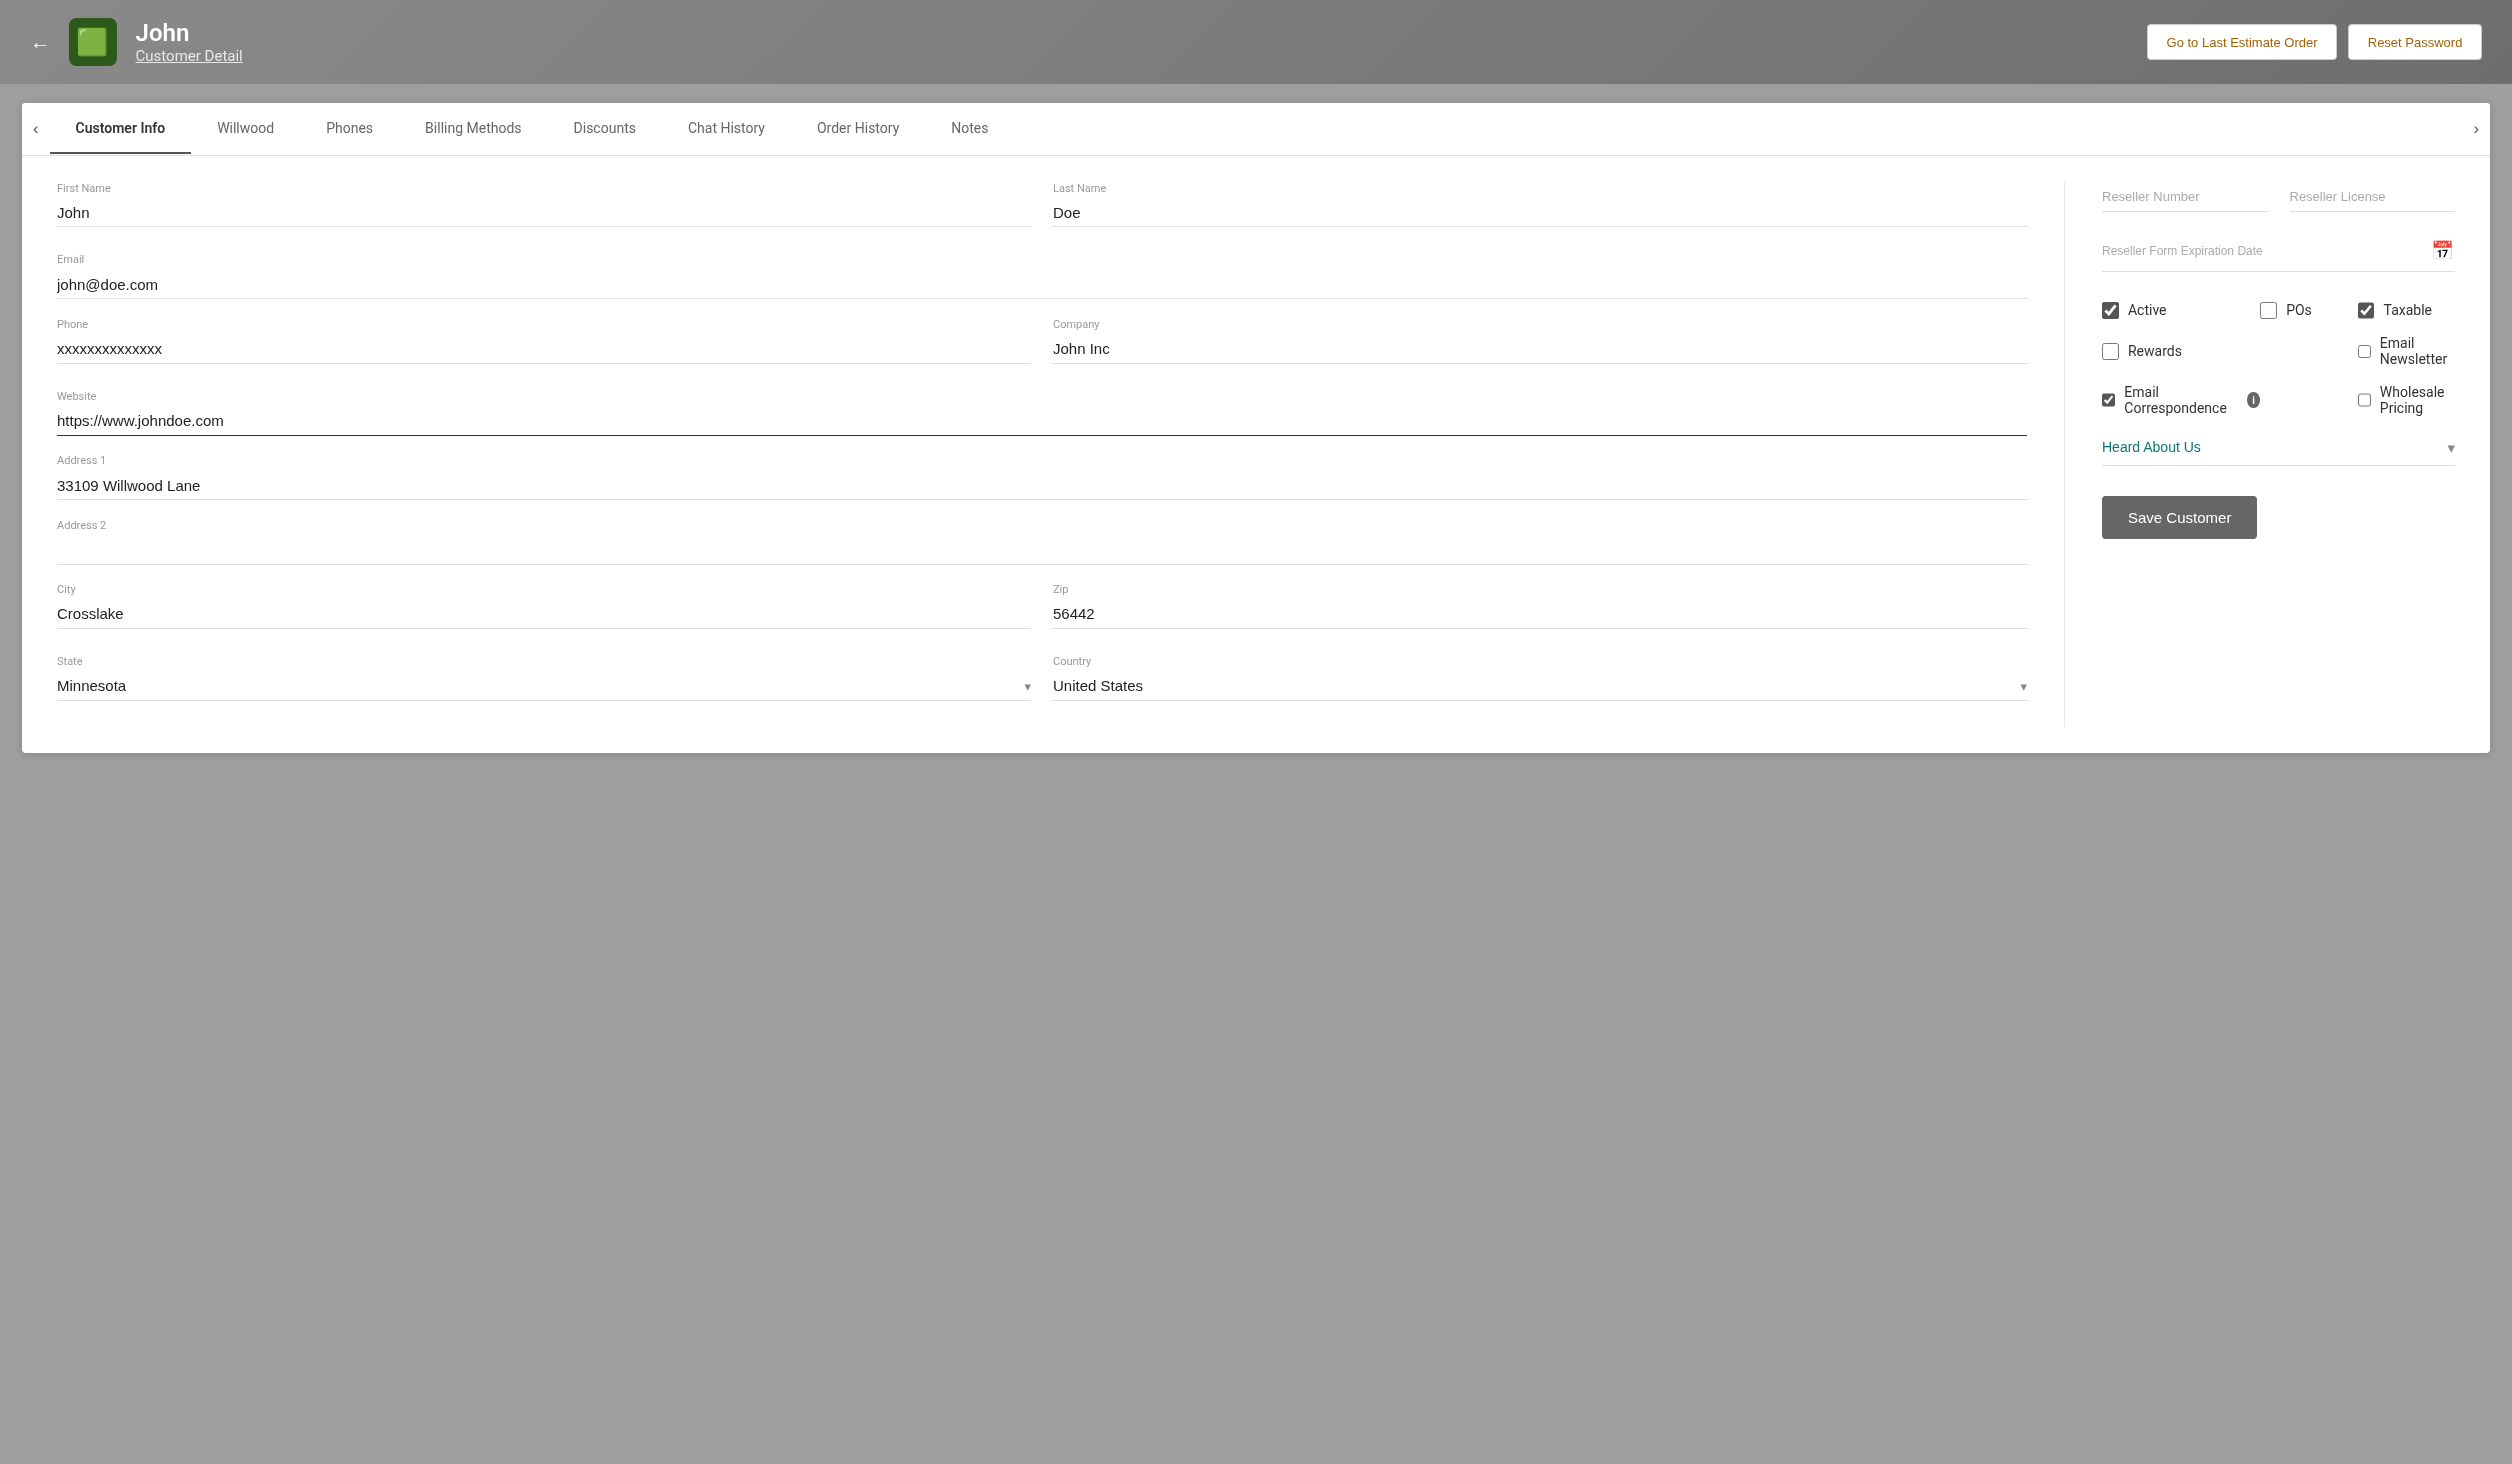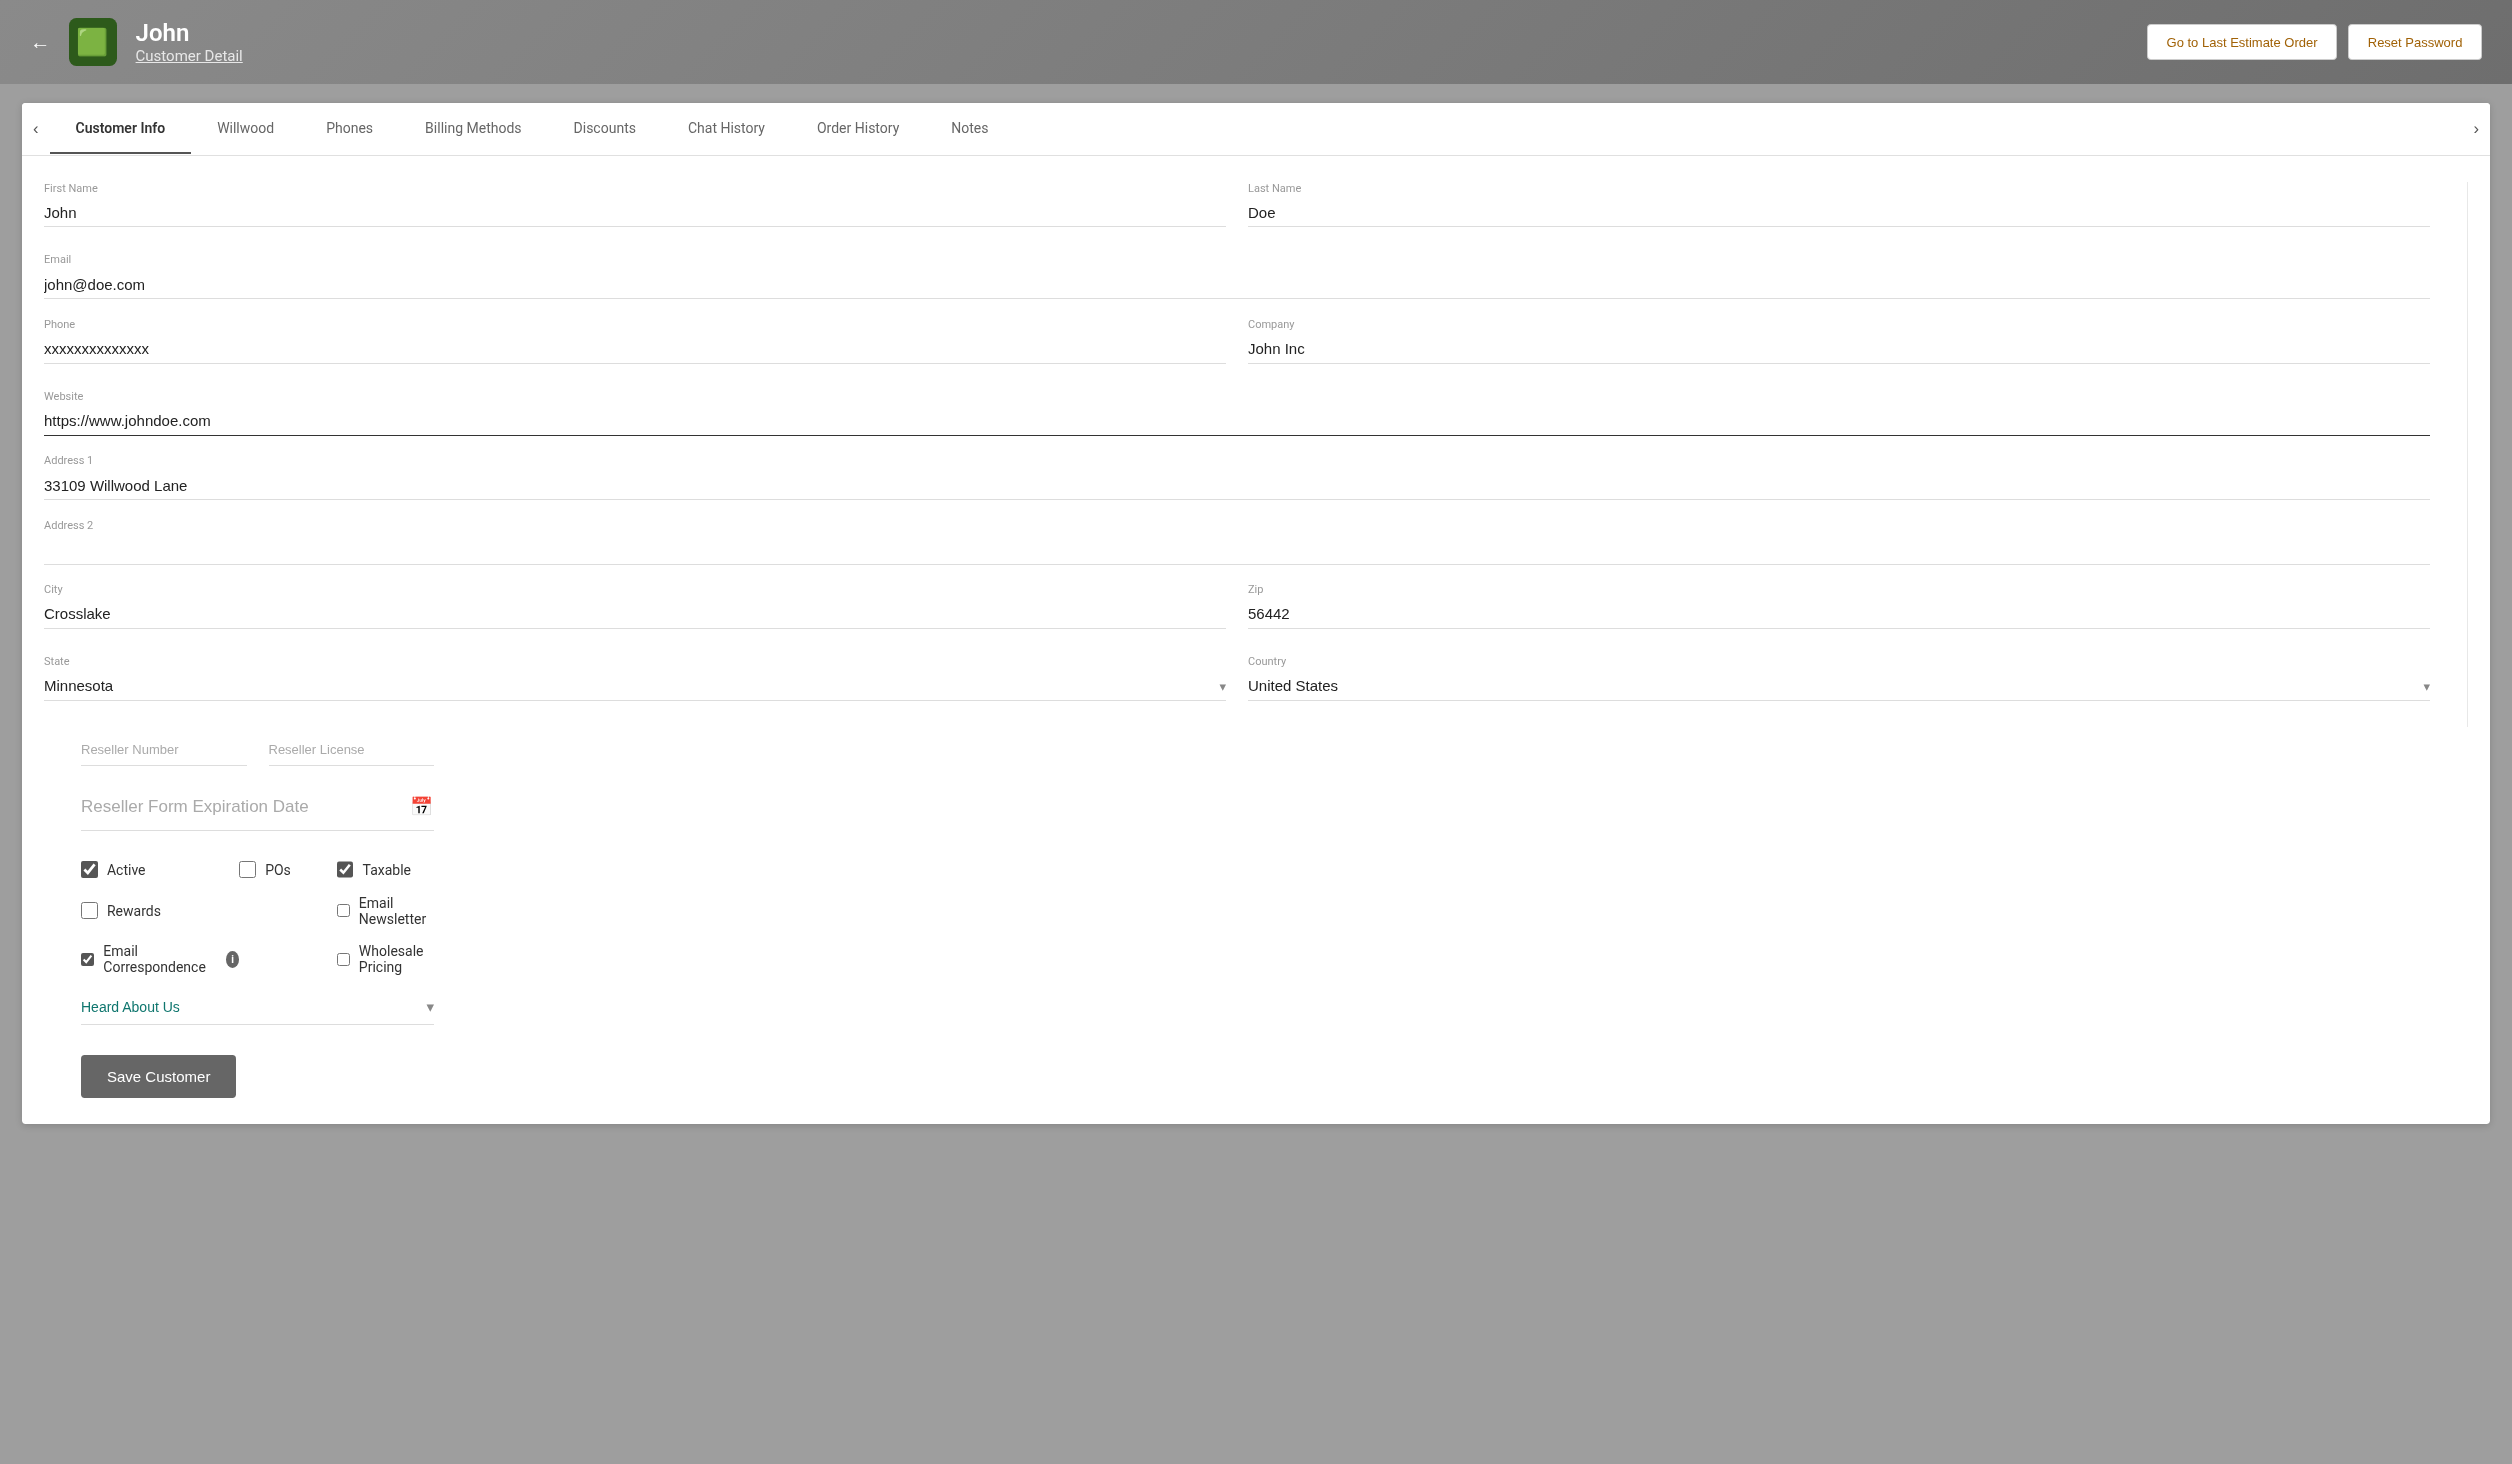--- a/index.html
+++ b/index.html
@@ -116,23 +116,22 @@
     }
     .tab-item.active {
       color: #333;
       font-weight: 600;
       border-bottom: 2.8px solid #555;
     }
 
     
     .content-area {
       display: flex;
-      gap: 8px;
-      padding: 26px 22px;
-      flex-direction: column;
+      gap: 0;
+      padding: 26px 35px;
     }
 
     
     .left-form {
       flex: 1;
       border-right: 0.9px solid #e8e8e8;
       padding-right: 37px;
     }
     .form-row {
       display: flex;
@@ -190,21 +189,21 @@
       display: flex;
       align-items: center;
       margin-bottom: 30px;
       border-bottom: 0.9px solid #ddd;
       padding-bottom: 7.4px;
     }
     .reseller-date-input {
       flex: 1;
       border: none;
       padding: 5.6px 0;
-      font-size: 17px;
+      font-size: 12px;
       color: #6d28d9;
       outline: none;
       background: transparent;
     }
     .reseller-date-input::placeholder { color: #aaa; }
     .calendar-icon {
       color: #888;
       font-size: 18.6px;
       cursor: pointer;
     }

